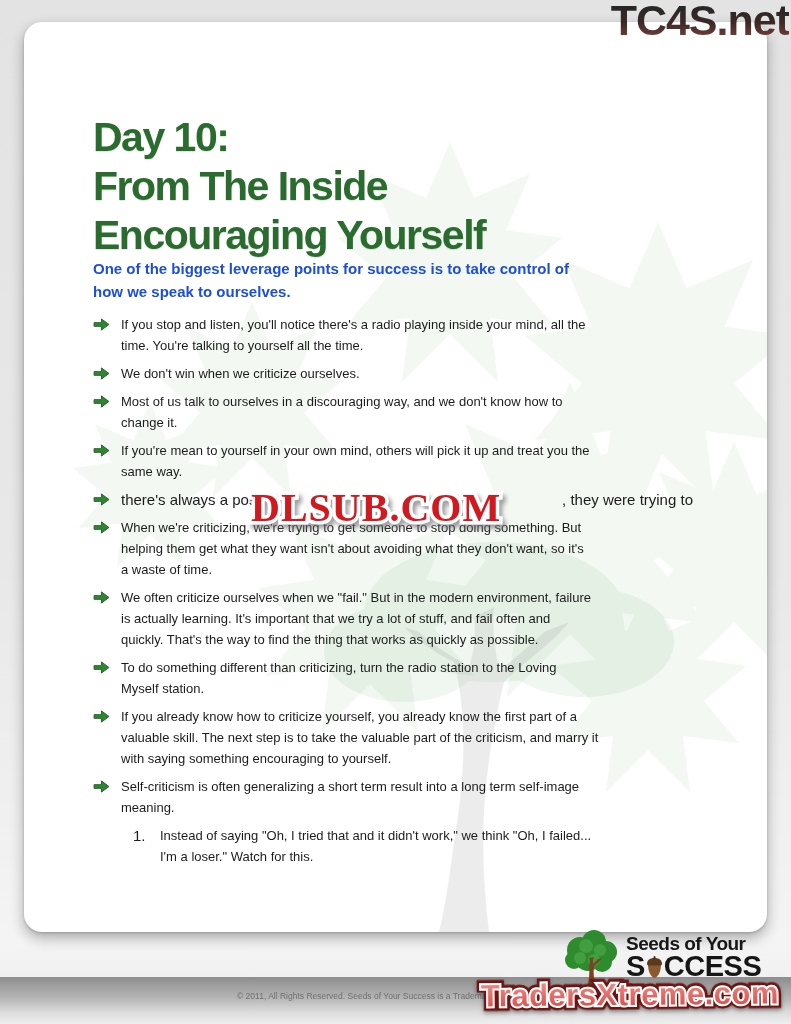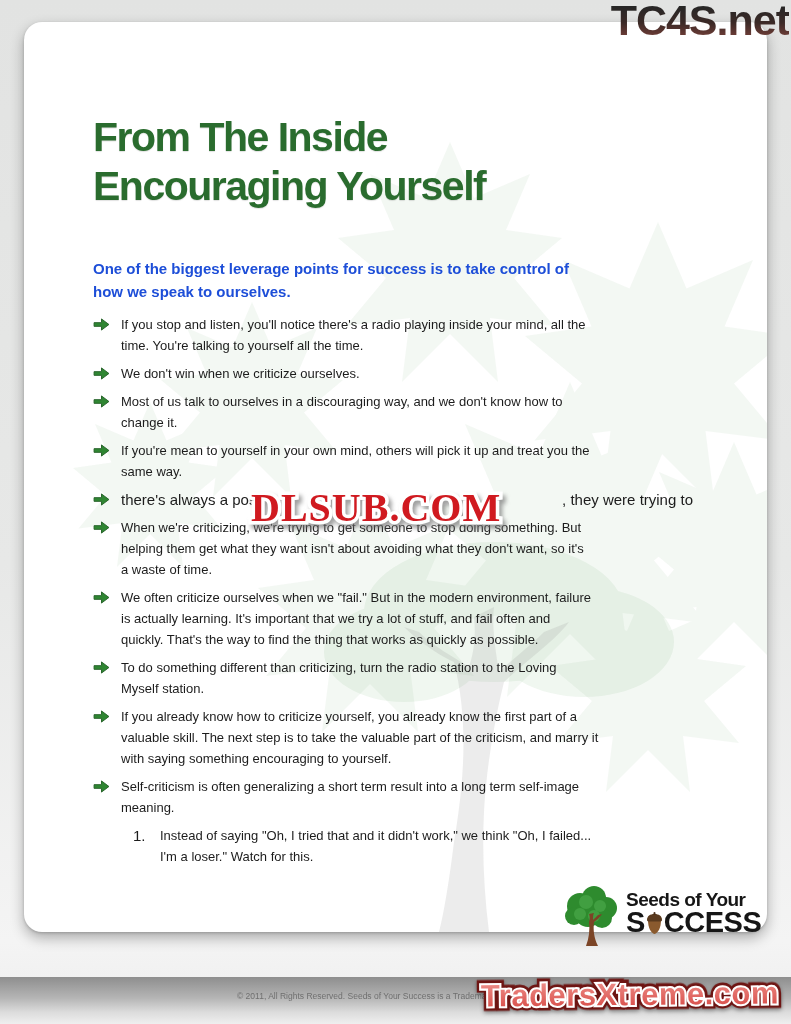--- a/index.html
+++ b/index.html
@@ -75,21 +75,21 @@
   .footer-bar{
     position:absolute;left:0;top:977px;width:791px;height:47px;z-index:3;
     background:linear-gradient(180deg,#8e8e8e 0%,#b5b5b5 45%,#dcdcdc 75%,#efefef 100%);
   }
   .copyright{
     position:absolute;left:237px;top:14px;
     font-size:8.5px;color:#6f6f6f;white-space:nowrap;
   }
 
   
-  .seeds-logo{position:absolute;left:560px;top:884px;z-index:4;display:flex;}
+  .seeds-logo{position:absolute;left:560px;top:928px;z-index:4;display:flex;}
   .logo-text{margin-left:4px;margin-top:6px;color:#161616;}
   .logo-line1{font-size:19px;font-weight:bold;letter-spacing:-0.5px;line-height:19px;}
   .logo-line2{display:flex;align-items:flex-end;font-size:29px;font-weight:bold;letter-spacing:-0.5px;line-height:27px;}
   .acorn{margin:0 1px 1px 1px;}
 </style>
 </head>
 <body>
 
 <div class="card">
 
@@ -114,20 +114,21 @@
         <ellipse cx="470" cy="590" rx="130" ry="70"></ellipse>
         <ellipse cx="560" cy="620" rx="90" ry="55"></ellipse>
         <ellipse cx="380" cy="630" rx="80" ry="50"></ellipse>
       </g>
       <path fill="#8a8a8a" opacity="0.16" d="M430 640 C445 700 440 760 430 820 C425 860 420 890 415 910 L465 910 C460 870 458 830 460 790 C462 750 470 700 480 660 C500 640 530 620 545 600 L520 610 C505 625 485 640 475 650 C470 620 468 600 470 585 L450 595 C452 615 450 630 445 645 C430 635 410 625 395 610 L380 605 C398 622 418 635 430 640 Z"></path>
     </g>
   </svg>
 
   <div class="content">
     <h1 class="title">
+      <div>Day 10:</div>
       <div>From The Inside</div>
       <div>Encouraging Yourself</div>
     </h1>
 
     <p class="intro">One of the biggest leverage points for success is to take control of
 how we speak to ourselves.</p>
 
     <ul class="bullets">
       <li>
         <svg class="arrow" width="17" height="13" viewBox="0 0 18 14">

